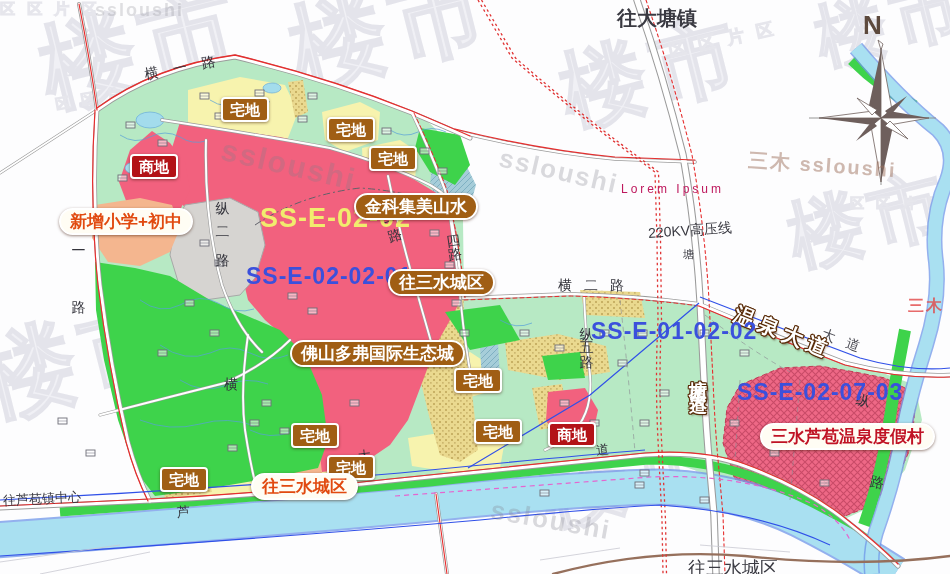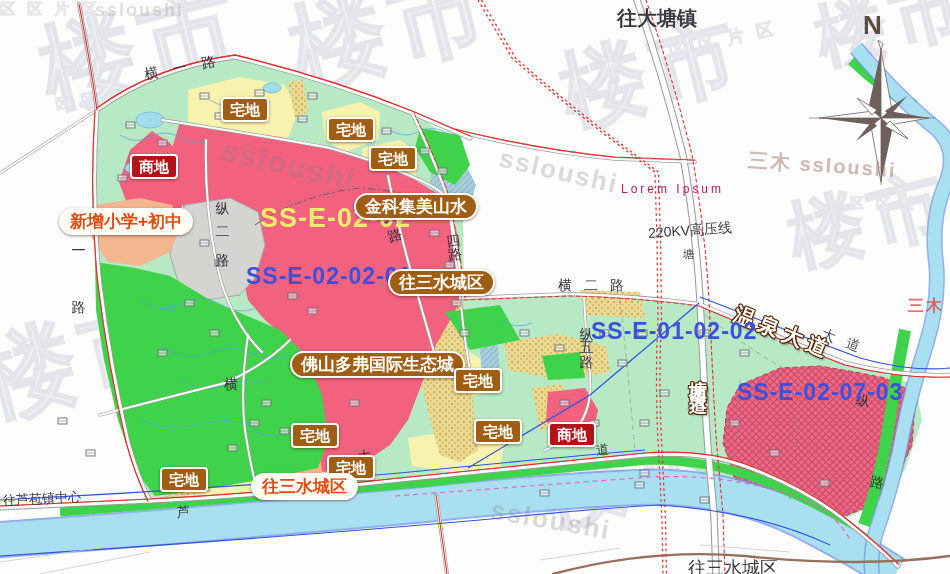--- a/index.html
+++ b/index.html
@@ -342,22 +342,23 @@
     <span class="dir" style="left:621px;top:182px;font-size:12px;letter-spacing:3px;color:#be185d;">Lorem Ipsum</span>
     <span class="north">N</span>
 
     <span class="bdg bdg-brown" style="left:221px;top:97px;">宅地</span>
     <span class="bdg bdg-brown" style="left:327px;top:117px;">宅地</span>
     <span class="bdg bdg-brown" style="left:369px;top:146px;">宅地</span>
     <span class="bdg bdg-red" style="left:130px;top:154px;">商地</span>
     <span class="bdg bdg-brown big" style="left:354px;top:193px;">金科集美山水</span>
     <span class="bdg bdg-white big" style="left:59px;top:208px;">新增小学+初中</span>
     <span class="bdg bdg-brown big" style="left:388px;top:269px;">往三水城区</span>
-    <span class="bdg bdg-brown big" style="left:290px;top:351px;">佛山多弗国际生态城</span>
+    <span class="bdg bdg-brown big" style="left:290px;top:340px;">佛山多弗国际生态城</span>
     <span class="bdg bdg-brown" style="left:454px;top:368px;">宅地</span>
     <span class="bdg bdg-brown" style="left:474px;top:419px;">宅地</span>
     <span class="bdg bdg-brown" style="left:291px;top:423px;">宅地</span>
     <span class="bdg bdg-brown" style="left:327px;top:455px;">宅地</span>
     <span class="bdg bdg-brown" style="left:160px;top:467px;">宅地</span>
     <span class="bdg bdg-white big" style="left:251px;top:473px;">往三水城区</span>
     <span class="bdg bdg-red" style="left:548px;top:422px;">商地</span>
+    <span class="bdg bdg-white big crimson" style="left:760px;top:423px;">三水芦苞温泉度假村</span>
   </div>
 </div>
 
 </body></html>

